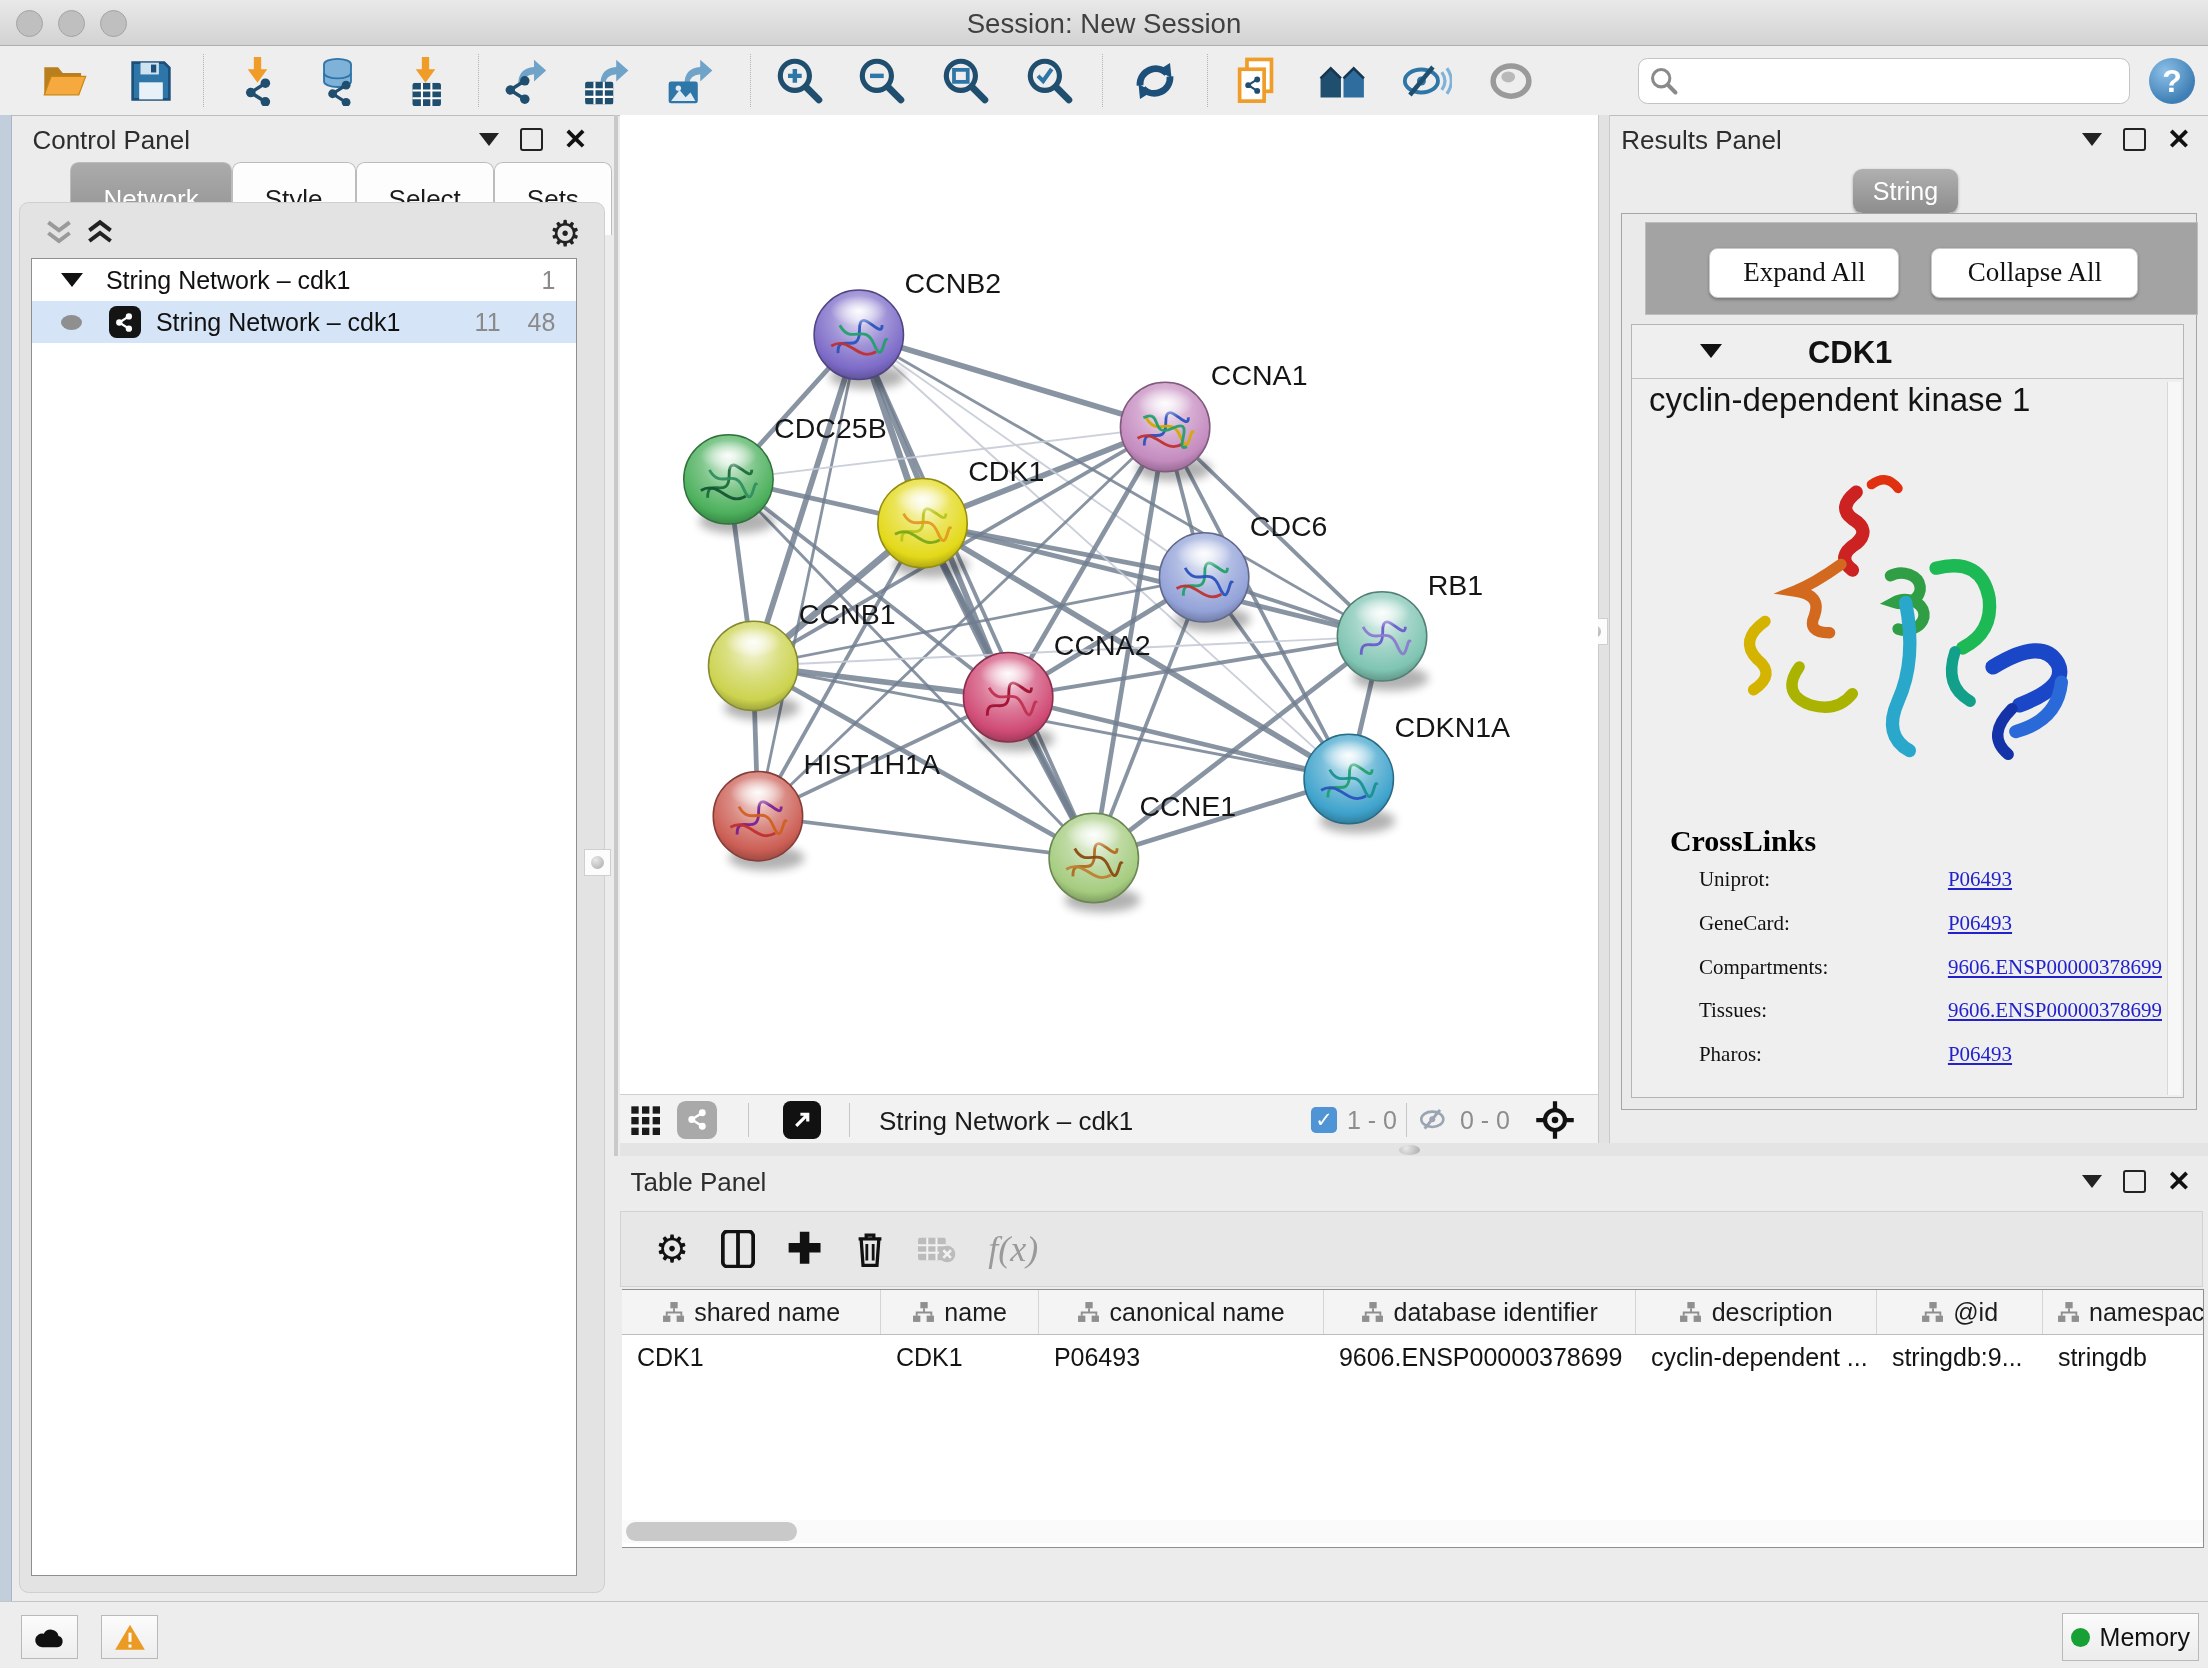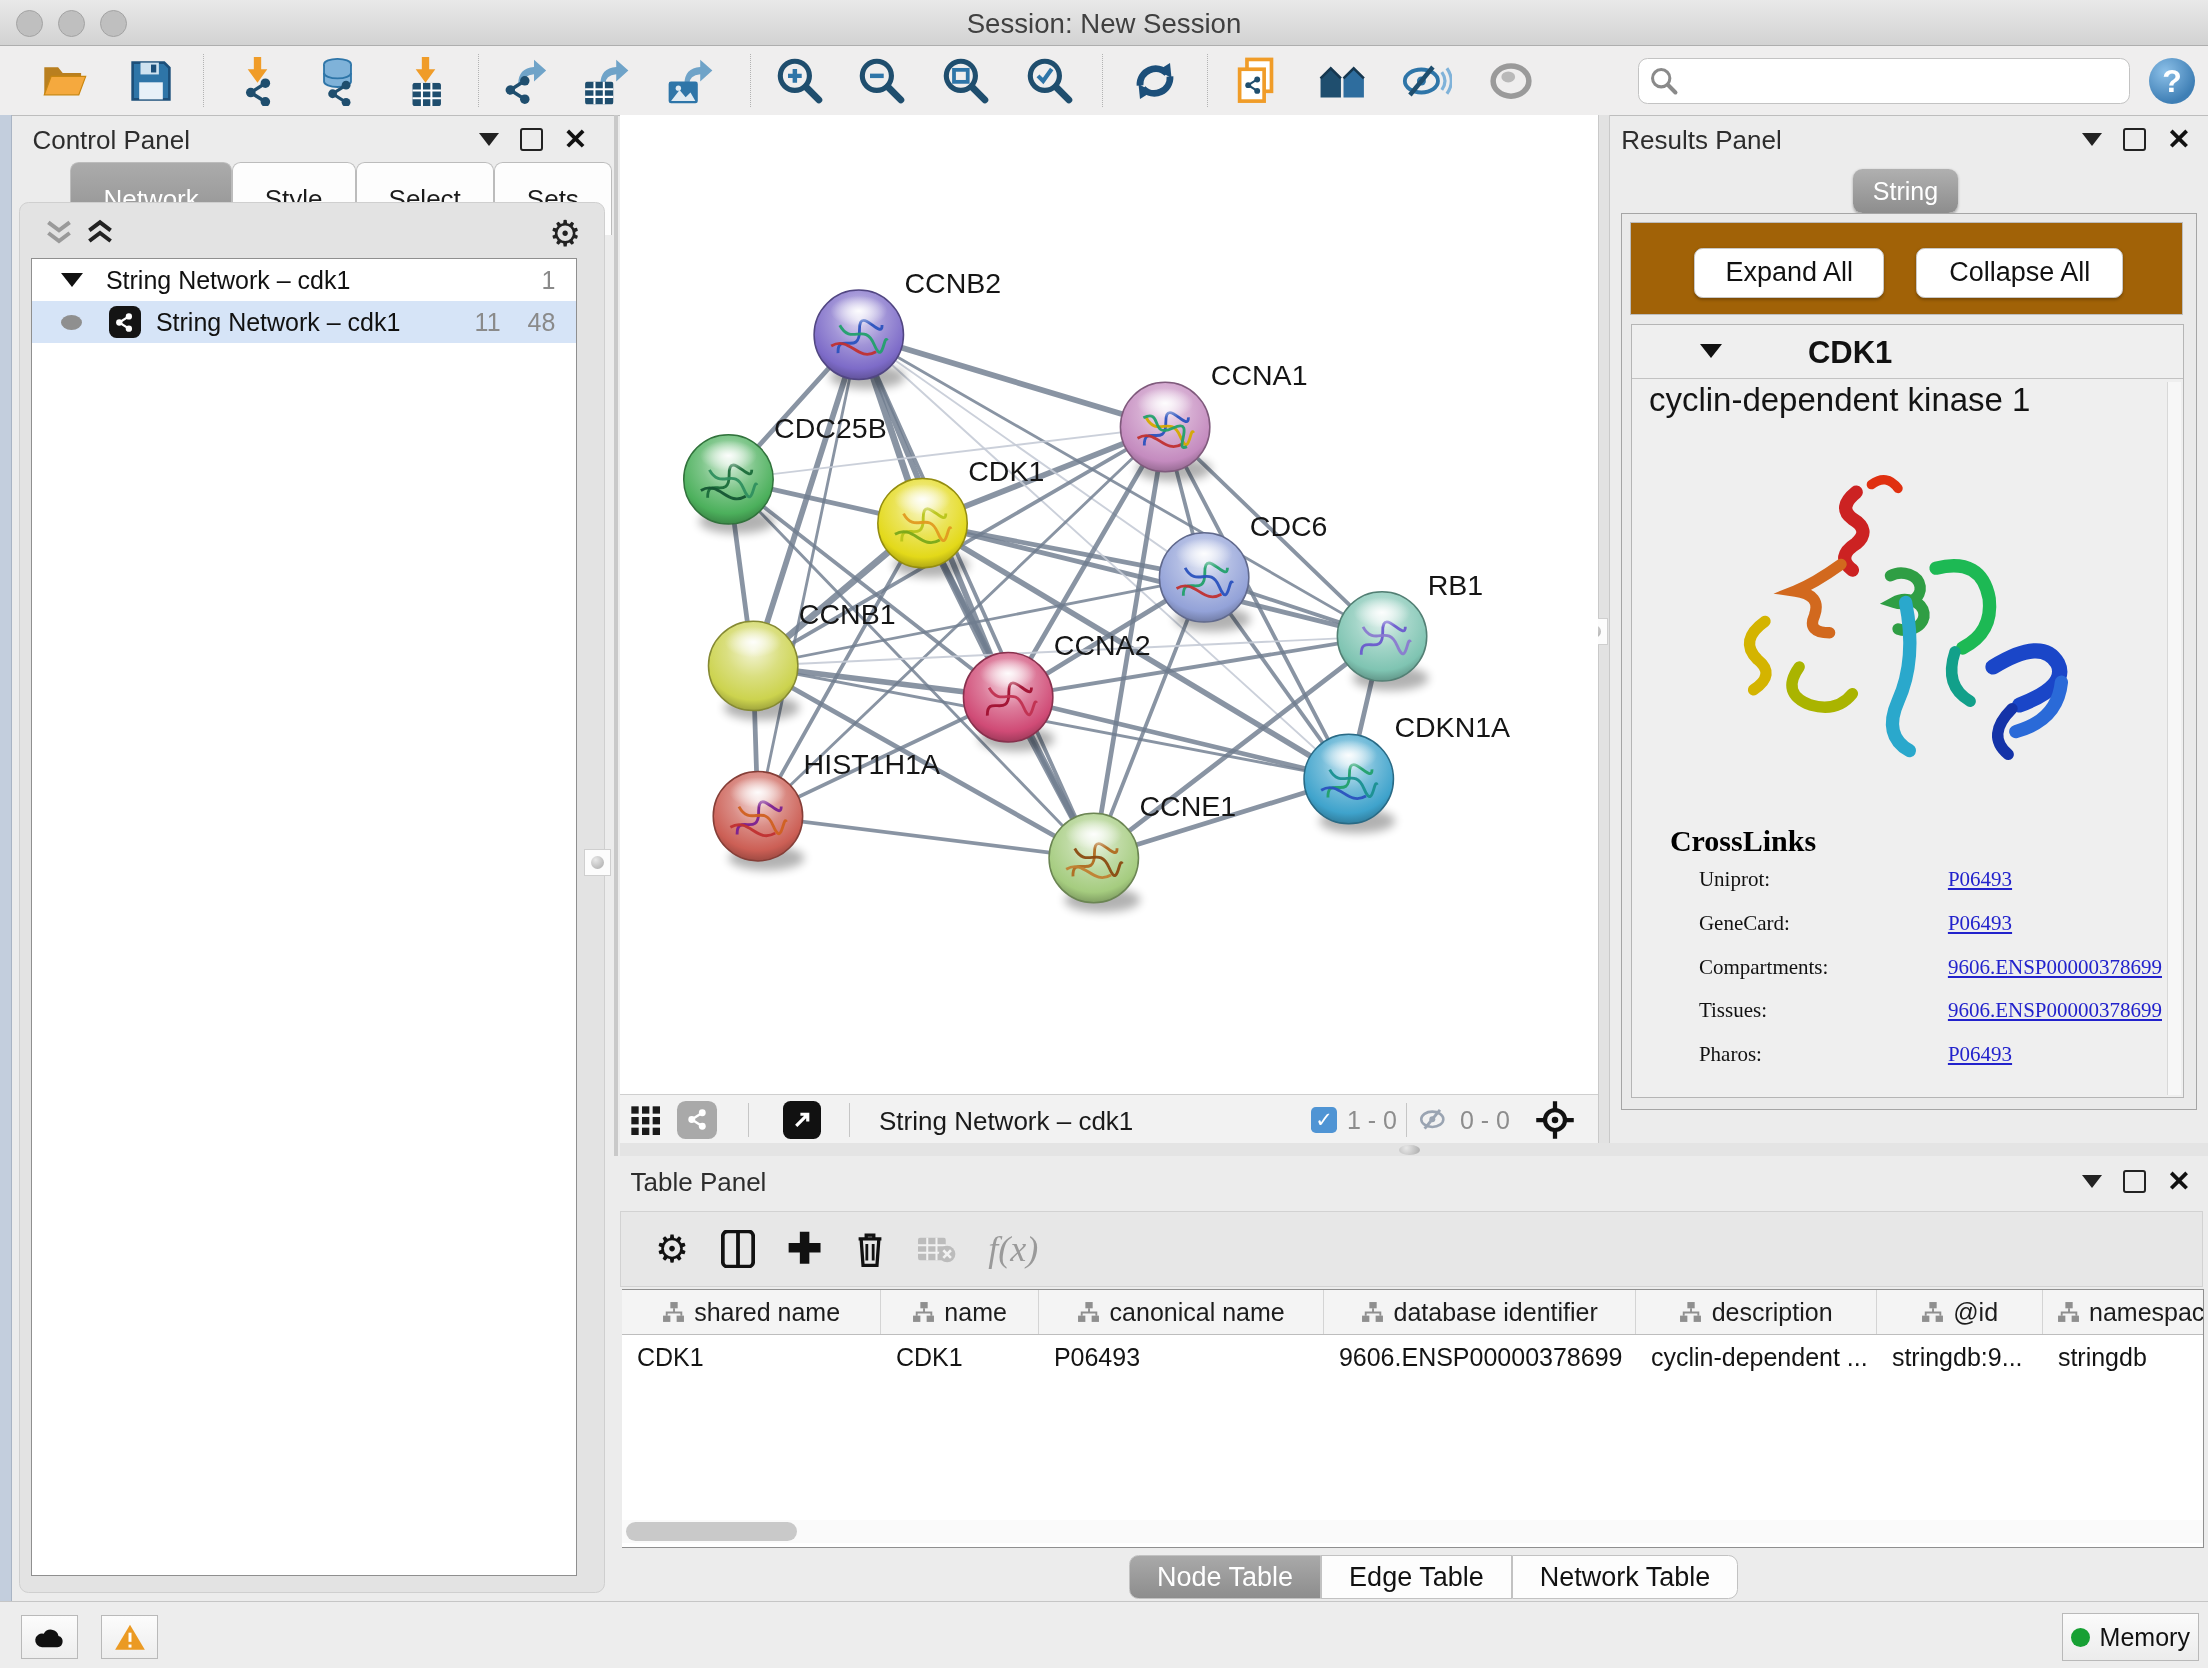--- a/index.html
+++ b/index.html
@@ -71,22 +71,22 @@
   #nv-check{position:absolute;left:691px;top:12.4px;width:26px;height:26px;background:#4f94d4;
     border-radius:4.8px;color:#fff;font-size:21px;display:flex;align-items:center;justify-content:center;}
   #bottom-split{left:620px;top:1143px;width:1588px;height:13.3px;background:#e4e4e4;}
   
   #results-panel{left:1607px;top:115px;width:601px;height:1041px;}
   #rp-tab{position:absolute;left:246px;top:54px;width:105px;height:44px;border-radius:9.5px;
     background:linear-gradient(#b0b0b0,#8d8d8d);color:#fff;font-size:25px;
     display:flex;align-items:center;justify-content:center;box-shadow:0 1.9px 2.9px rgba(0,0,0,.3);}
   #rp-outer{position:absolute;left:14.3px;top:98px;width:574px;height:895px;background:#eaeaea;
     border:1.9px solid #a5a5a5;}
-  #rp-btnbox{position:absolute;left:8px;top:7.6px;width:551px;height:91px;background:#a16207;
-    border:1.9px solid #bdbdbd;}
+  #rp-btnbox{position:absolute;left:23px;top:7.6px;width:551px;height:91px;background:#a3a3a3;
+    border:1.9px solid #bdbdbd;font-family:Liberation Serif, serif;}
   .rp-btn{position:absolute;top:25px;height:48px;background:#fff;border:1px solid #c9c9c9;
     border-radius:8.6px;font-size:27px;color:#111;display:flex;align-items:center;
     justify-content:center;box-shadow:0 1.9px 2.9px rgba(0,0,0,.25);}
   #rp-card{position:absolute;left:8.6px;top:110px;width:551px;height:772px;background:#efefef;
     border:1.9px solid #b5b5b5;}
   #rp-card-head{position:absolute;left:0;top:0;right:0;height:53px;border-bottom:1.9px solid #c2c2c2;}
   #rp-gene{position:absolute;left:176px;top:9.5px;font-size:31px;font-weight:bold;color:#111;}
   #rp-desc{position:absolute;left:17px;top:56px;font-size:33px;color:#141414;}
   #rp-scroll{position:absolute;right:1.9px;top:57px;bottom:1.9px;width:13.3px;background:#f7f7f7;
     border-left:1px solid #d8d8d8;}
@@ -842,25 +842,20 @@
             <div class="td" style="width: 166px;">stringdb:9...</div>
             <div class="td" style="width: 190px;">stringdb</div>
           </div>
         </div>
       <div id="tp-hscroll">
         <div id="tp-thumb"></div>
       </div>
     </div>
   </div>
 
-  <div id="bottom-tabs" class="abs">
-    <div class="btab sel">Node Table</div>
-    <div class="btab">Edge Table</div>
-    <div class="btab">Network Table</div>
-  </div>
 
   <div id="statusbar" class="abs">
     <div class="sbtn" style="left:21px">
       <svg width="34" height="25" viewBox="0 0 30 21">
         <path d="M8,19 a6,6 0 1 1 1.5,-11.8 a7,7 0 0 1 13,2 a5,5 0 0 1 -1,9.8 z" fill="#111"></path>
       </svg>
     </div>
     <div class="sbtn" style="left:101px">
       <svg width="32" height="28.5" viewBox="0 0 28 24">
         <path d="M14,1 L27,23 H1 Z" fill="#eb9a23"></path>

